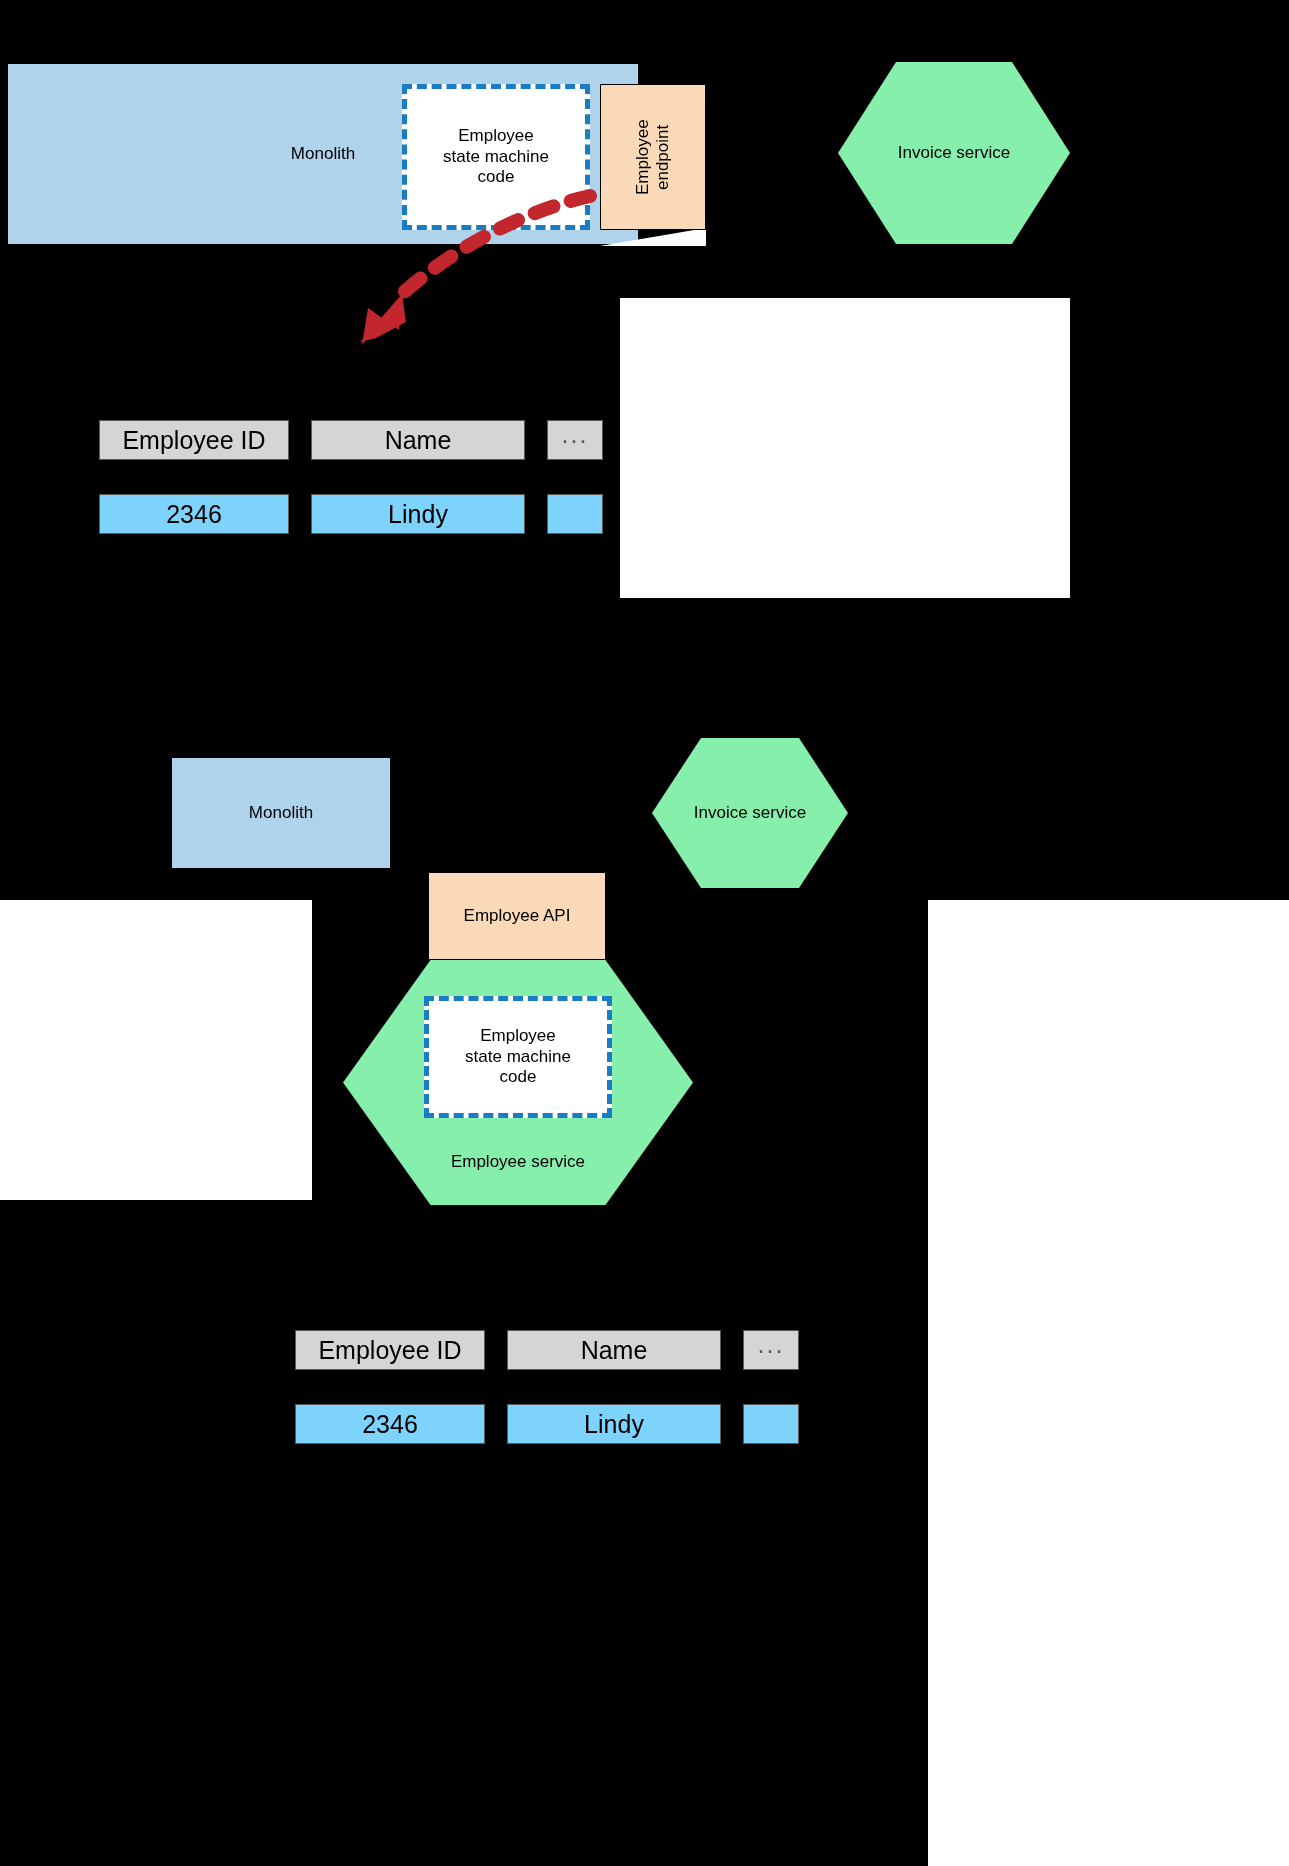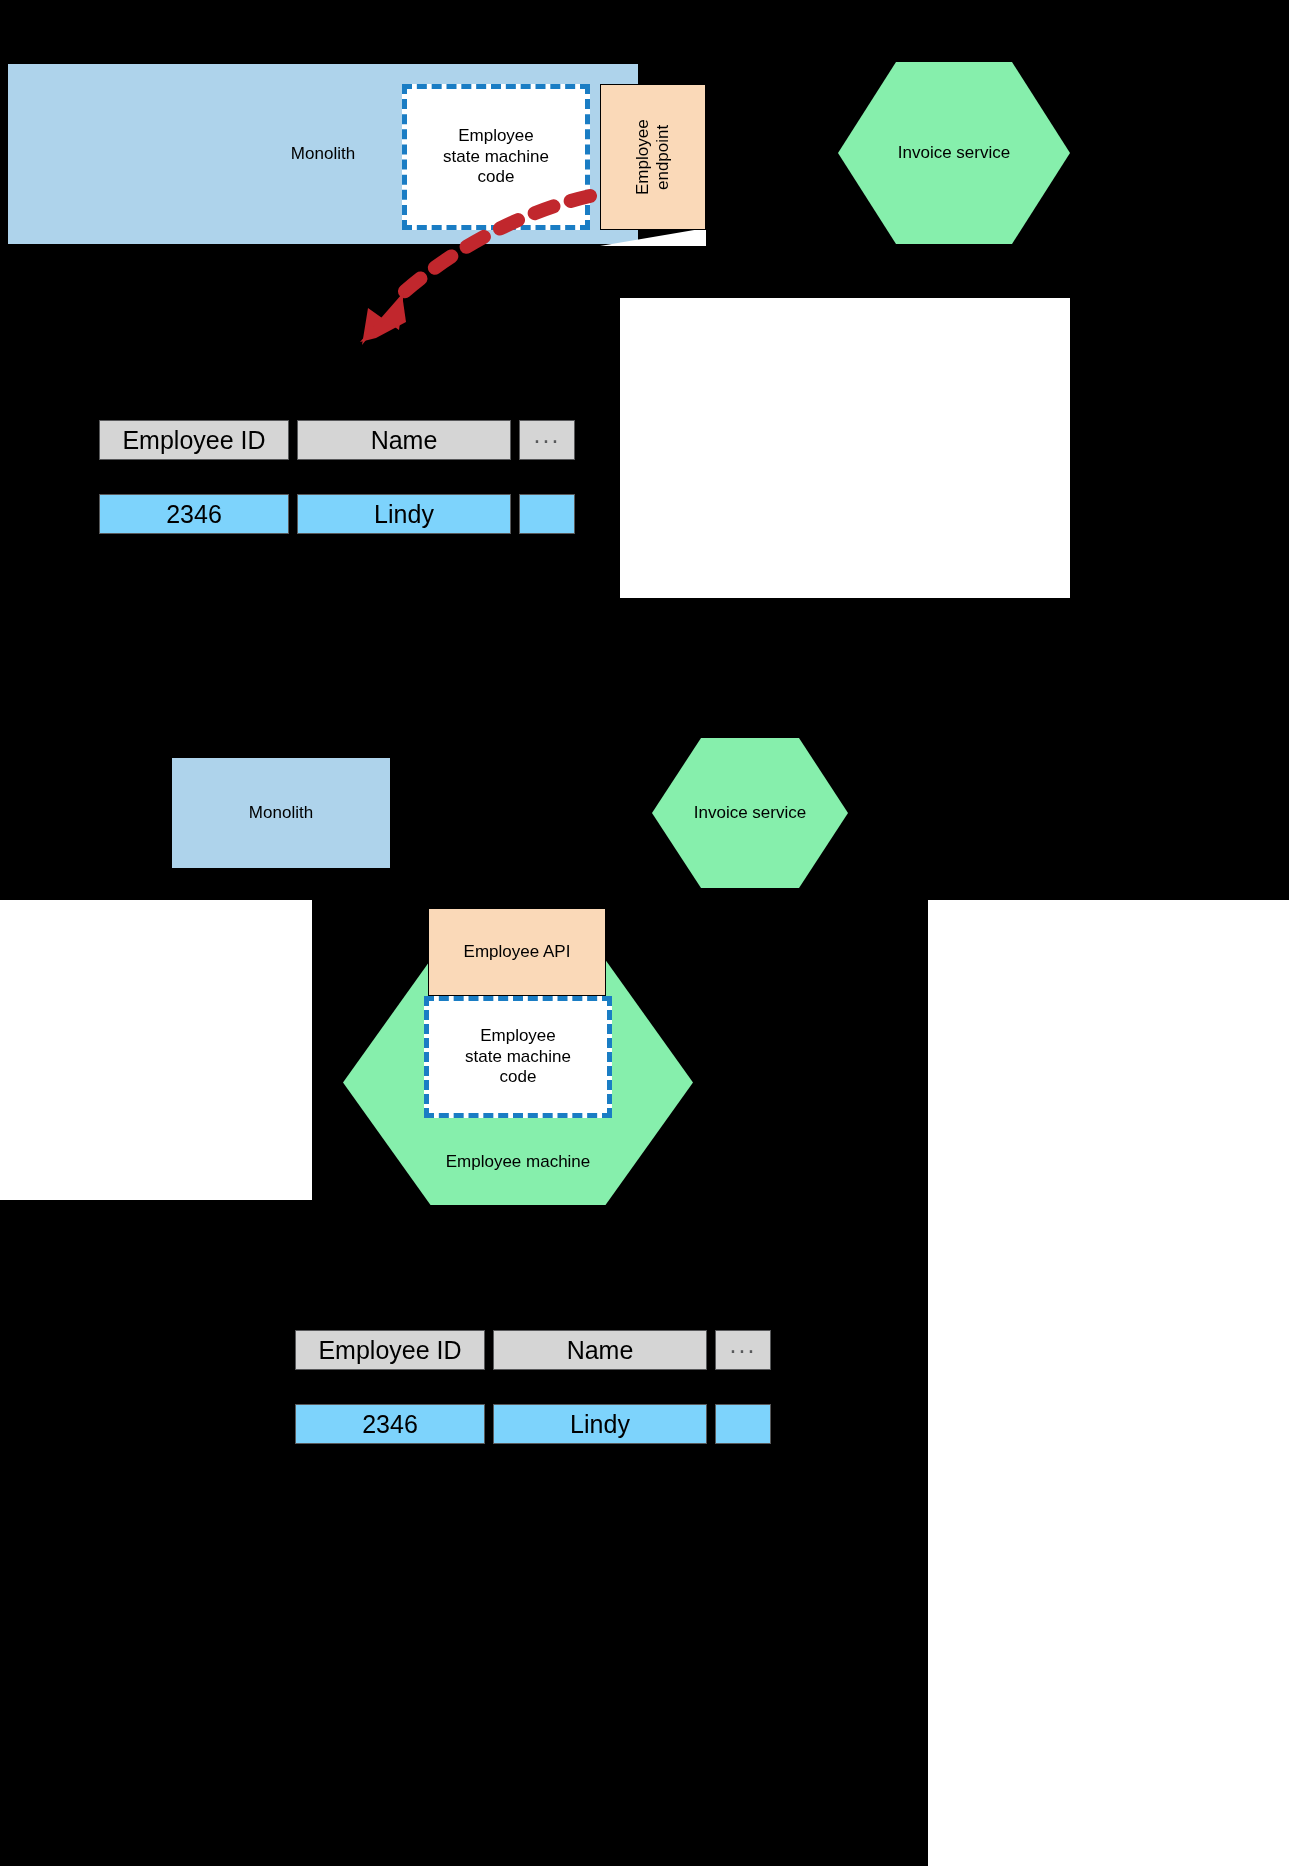--- a/index.html
+++ b/index.html
@@ -18,21 +18,21 @@
 
   .ctr{display:flex;align-items:center;justify-content:center;text-align:center;}
   .lbl{font-size:17px;line-height:1.2;color:#000;}
   .lbl-sm{font-size:17px;line-height:1.22;}
 
   
   .rot{writing-mode:vertical-rl;transform:rotate(180deg);}
 
   
   .tbl{position:absolute;}
-  .trow{display:flex;gap:8px;}
+  .trow{display:flex;gap:22px;}
   .cell{border:1.5px solid #58595b;box-sizing:border-box;
         display:flex;align-items:center;justify-content:center;
         font-size:25px;color:#000;height:40px;}
   .hdr .cell{background:#d5d5d5;}
   .data .cell{background:#7dd3fc;}
   .c-id{width:190px;}
   .c-name{width:214px;}
   .c-dots{width:56px;}
   .dots{letter-spacing:2px;font-size:25px;color:#58595b;line-height:0.4;
         display:block;padding-bottom:12px;}
@@ -98,24 +98,24 @@
   <div class="abs hex ctr" style="left:652px;top:738px;width:196px;height:150px;">
     <span class="lbl">Invoice service</span>
   </div>
 
   <div class="abs whitepatch" style="left:0px;top:900px;width:312px;height:300px;"></div>
 
   <div class="abs hex" style="left:343px;top:960px;width:350px;height:245px;">
   </div>
   <div class="abs" style="left:343px;top:1140px;width:350px;height:44px;
               display:flex;align-items:center;justify-content:center;">
-    <span class="lbl">Employee machine</span>
+    <span class="lbl">Employee service</span>
   </div>
 
-  <div class="abs api-box ctr" style="left:428px;top:908px;width:178px;height:88px;">
+  <div class="abs api-box ctr" style="left:428px;top:872px;width:178px;height:88px;">
     <span class="lbl">Employee API</span>
   </div>
 
   <div class="abs dashed-box ctr" style="left:424px;top:996px;width:188px;height:122px;flex-direction:column;">
     <span class="lbl-sm">Employee</span>
     <span class="lbl-sm">state machine</span>
     <span class="lbl-sm">code</span>
   </div>
 
   <div class="abs whitepatch" style="left:928px;top:900px;width:362px;height:966px;"></div>

